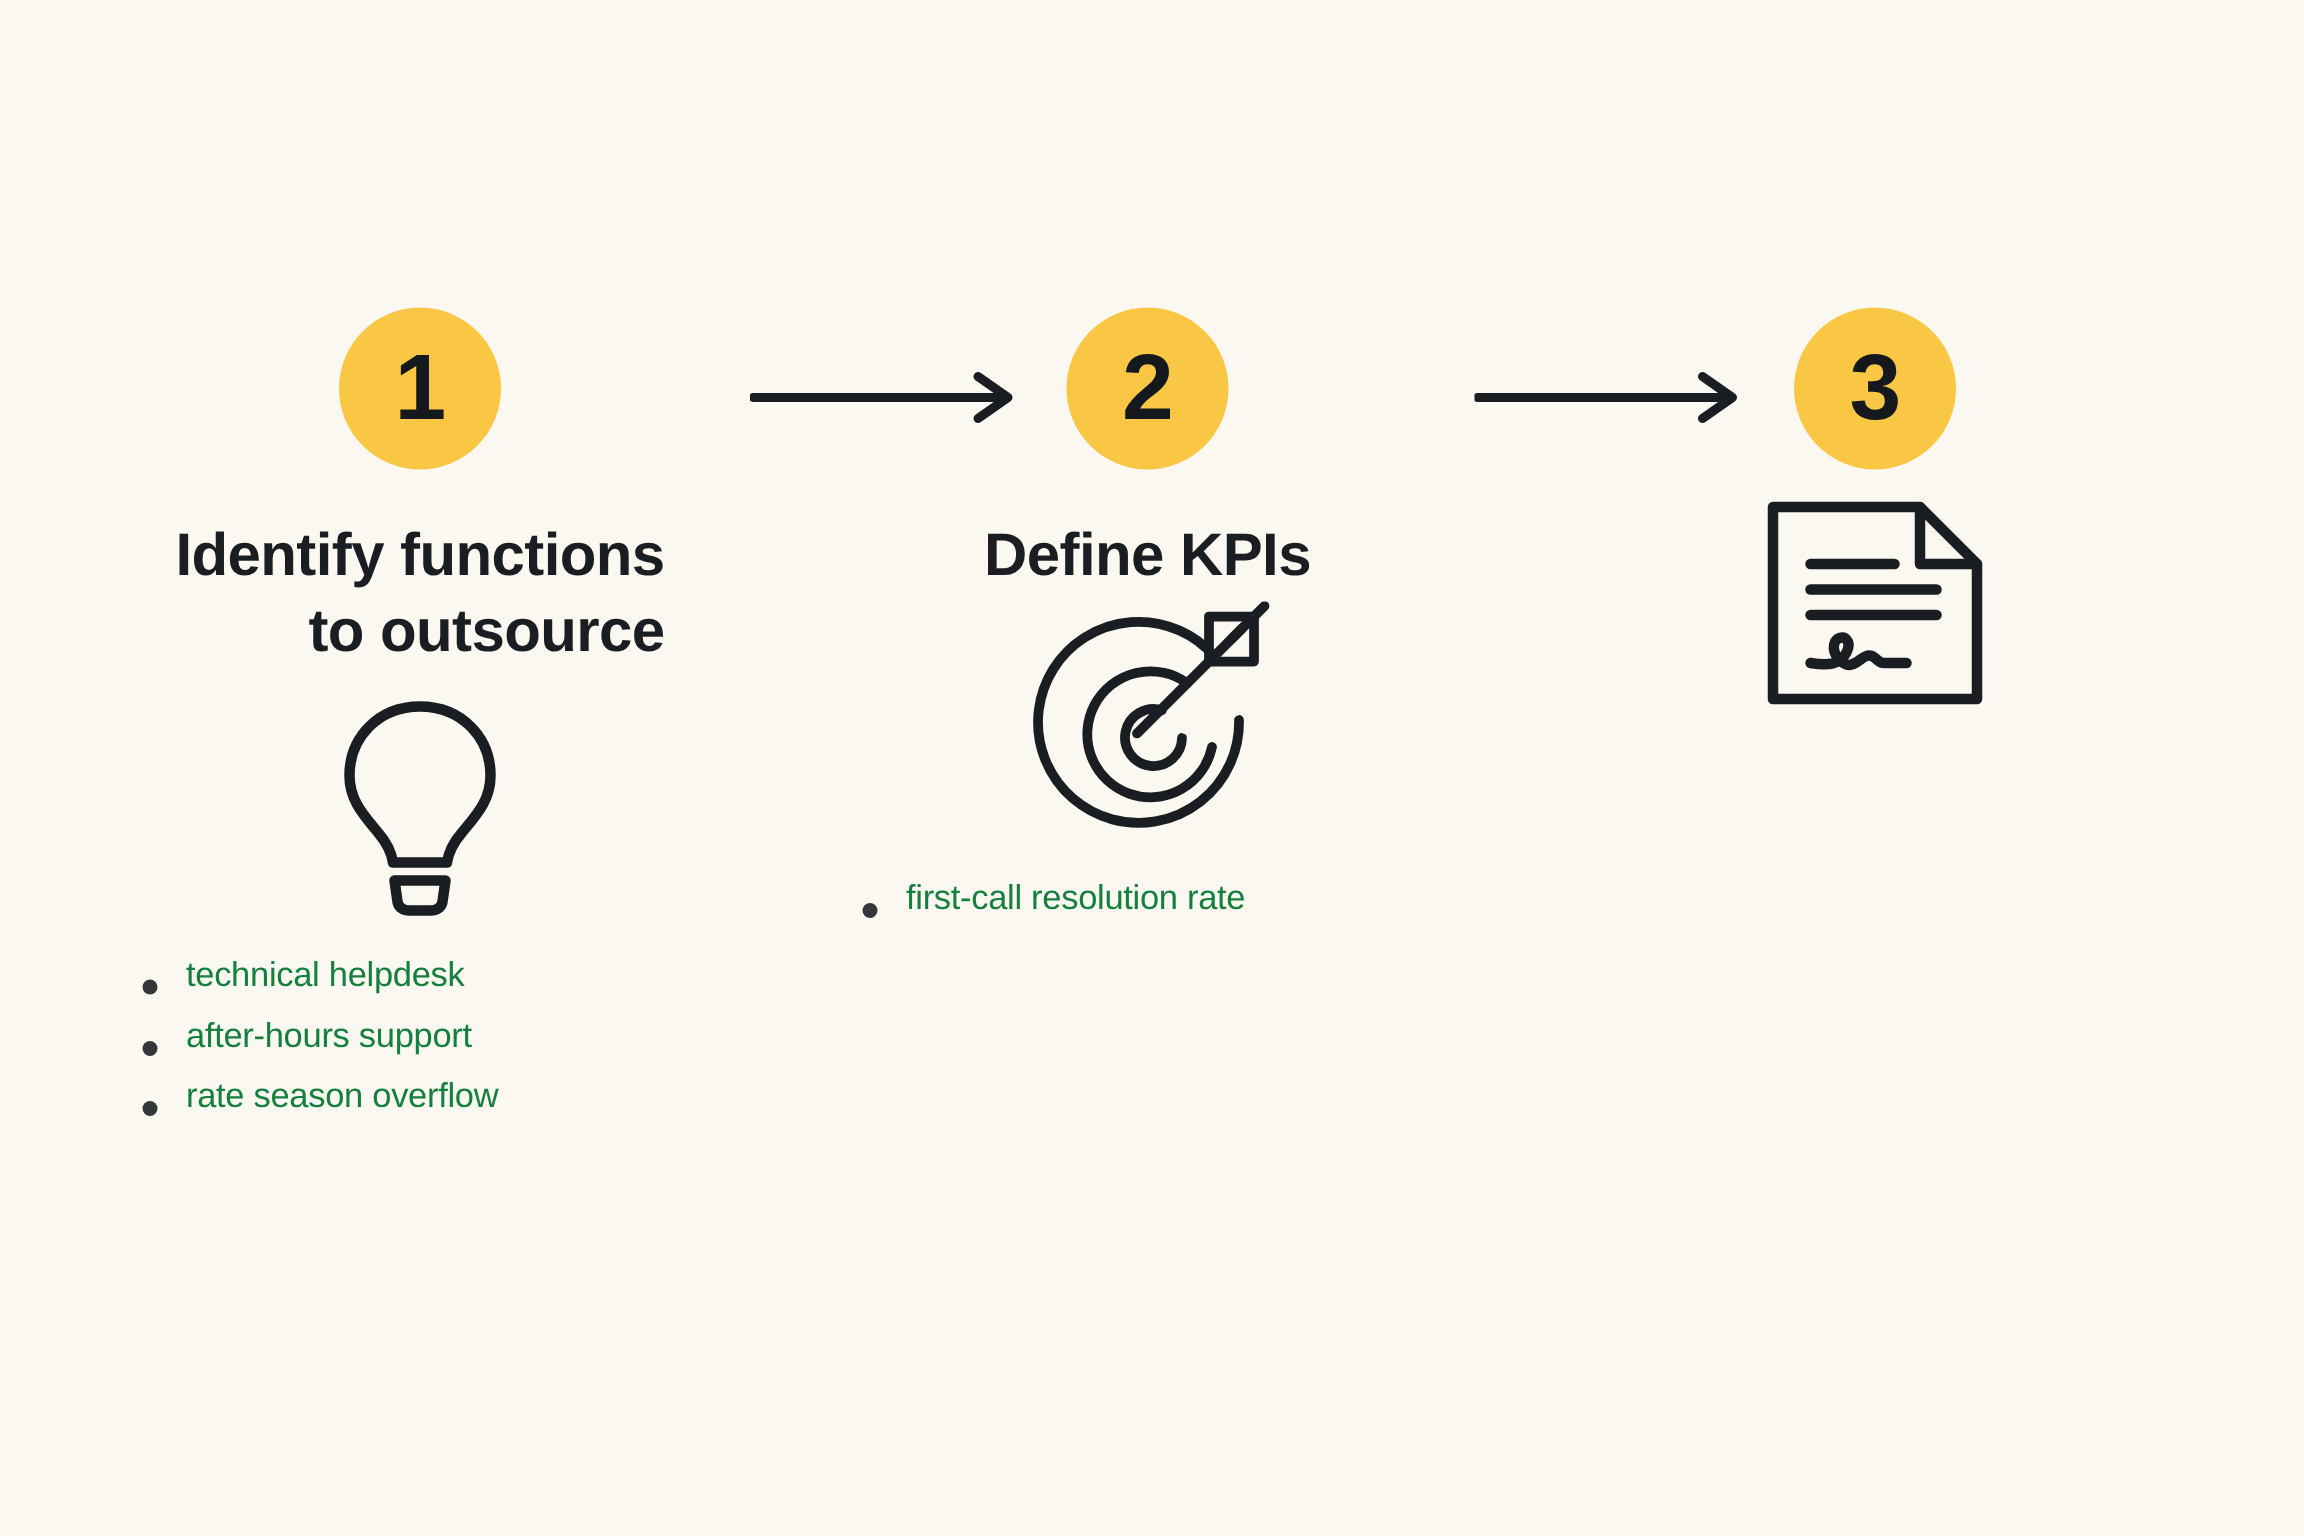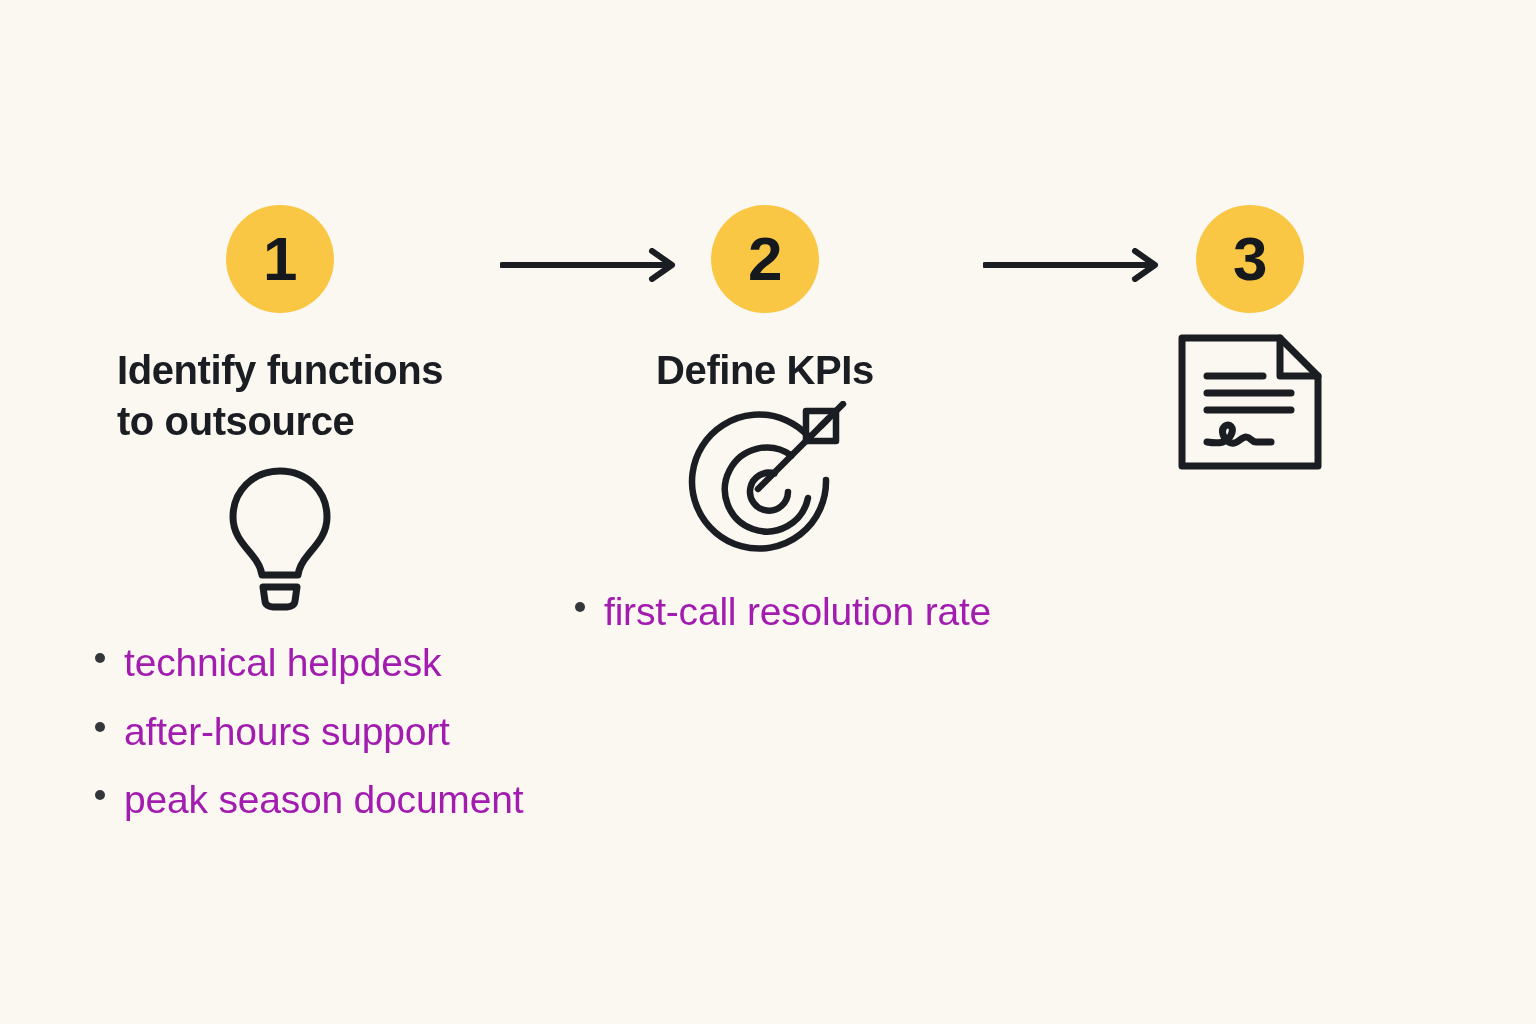--- a/index.html
+++ b/index.html
@@ -54,21 +54,21 @@
     letter-spacing: -0.5px;
     user-select: none;
   }
 
   
   .step-title {
     margin-top: 32px;
     font-size: 40px;
     font-weight: bold;
     line-height: 1.28;
-    text-align: left;
+    text-align: right;
     color: #1A1D21;
     letter-spacing: -0.4px;
     white-space: pre-line;
   }
 
   
   .step-icon {
     margin-top: 14px;
     height: 150px;
     display: flex;
@@ -83,23 +83,23 @@
   .bullets {
     list-style: none;
     margin: 18px 0 0 0;
     padding: 0;
     align-self: flex-start;
     margin-left: 38px;
   }
   .bullet-item {
     position: relative;
     padding-left: 36px;
-    font-size: 39px;
+    font-size: 23px;
     line-height: 1.75;
-    color: #a21caf;
+    color: #15803d;
     letter-spacing: -0.2px;
     white-space: nowrap;
   }
   .bullet-item .dot {
     position: absolute;
     left: 7px;
     top: 24px;
     width: 10px;
     height: 10px;
     border-radius: 50%;
@@ -165,21 +165,21 @@
       <li class="bullet-item">
         <span class="dot"></span>
         <span>technical helpdesk</span>
       </li>
       <li class="bullet-item">
         <span class="dot"></span>
         <span>after-hours support</span>
       </li>
       <li class="bullet-item">
         <span class="dot"></span>
-        <span>peak season document</span>
+        <span>rate season overflow</span>
       </li>
     </ul>
   </div>
 
   <div class="step step-2">
     <div class="badge">
       <span class="badge-num">2</span>
     </div>
     <div class="step-title">Define KPIs</div>
     <div class="step-icon">

